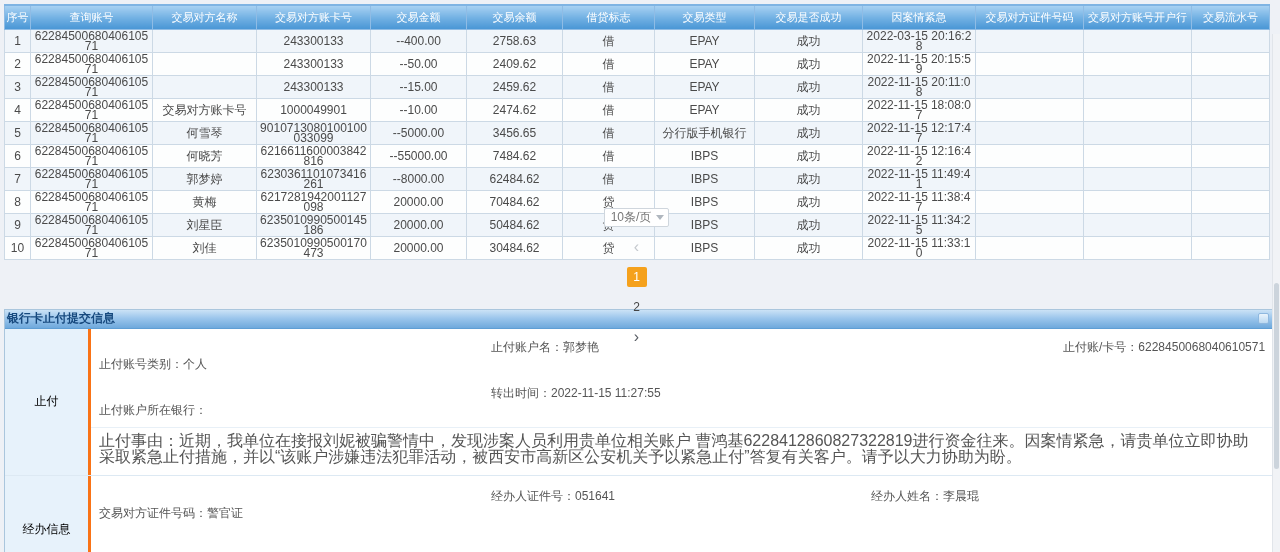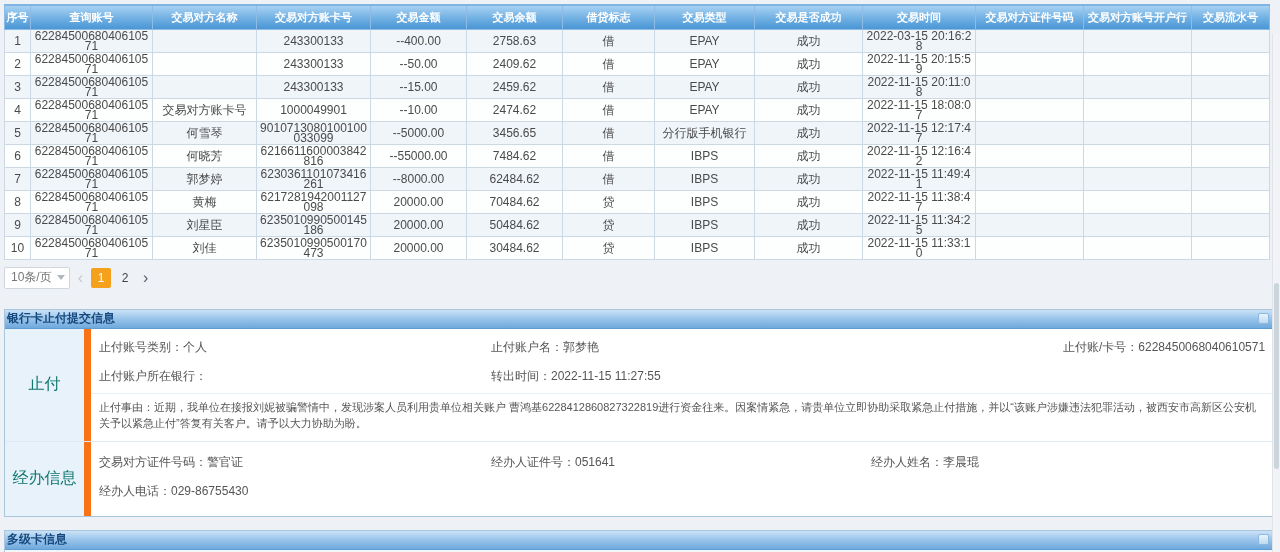--- a/index.html
+++ b/index.html
@@ -10,43 +10,43 @@
     position:relative;
   }
   .page { position:relative; width:1280px; height:552px; padding:4px 0 0 4px; }
 
   
   table { border-collapse:collapse; table-layout:fixed; }
   .txn-table { width:1265px; background:#fff; }
   .txn-table th {
     background:linear-gradient(180deg,#a8d1f2 0%,#6fafe2 55%,#4a96d5 100%);
     border:1px solid #8fbce5; border-top:2px solid #7fb4e3;
-    color:#fff; font-size:11px; font-weight:bold;
+    color:#fff; font-size:11px; font-weight:normal;
     height:24px; text-align:center; white-space:nowrap; overflow:hidden; padding:0 1px;
   }
   .txn-table th:first-child { white-space:normal; line-height:11px; }
   .txn-table td {
     border:1px solid #ccd9e5; color:#4a4a4a; font-size:12px; line-height:10px;
     height:20px; text-align:center; padding:1px 2px;
     word-break:break-all; overflow:hidden;
   }
   .txn-table tbody tr:nth-child(odd) td { background:#f0f5fa; }
   .txn-table tbody tr:nth-child(even) td { background:#fdfefe; }
   .txn-table th:nth-child(1){width:26px}  .txn-table th:nth-child(2){width:122px}
   .txn-table th:nth-child(3){width:104px} .txn-table th:nth-child(4){width:114px}
   .txn-table th:nth-child(5){width:96px}  .txn-table th:nth-child(6){width:96px}
   .txn-table th:nth-child(7){width:92px}  .txn-table th:nth-child(8){width:100px}
   .txn-table th:nth-child(9){width:108px} .txn-table th:nth-child(10){width:113px}
   .txn-table th:nth-child(11){width:108px}.txn-table th:nth-child(12){width:108px}
   .txn-table th:nth-child(13){width:78px}
 
   
   .pagination {
-    width:1265px; height:36px; display:flex; align-items:center; justify-content:flex-start;
-    gap:4px; font-size:12px; color:#666;
+    width:1265px; height:36px; display:flex; align-items:center; justify-content:center;
+    gap:10px; font-size:12px; color:#666;flex-direction:column;
   }
   .page-size {
     height:22px; min-width:60px; background:#fff; border:1px solid #cfd6dd; border-radius:2px;
     display:flex; align-items:center; padding:0 4px 0 6px; gap:5px; color:#777; cursor:pointer;
   }
   .chev-down { width:0; height:0; border-left:4px solid transparent; border-right:4px solid transparent;
     border-top:5px solid #b0b7bf; }
   .pg-arrow { font-size:16px; line-height:20px; padding:0 4px; cursor:pointer; }
   .pg-arrow.prev { color:#c4c9ce; }
   .pg-arrow.next { color:#5a5f66; }
@@ -64,32 +64,32 @@
     border-bottom:1px solid #5f9ed4; padding:0 5px 0 2px;font-family:Liberation Mono, monospace;
   }
   .panel-title .t { font-size:12px; font-weight:bold; color:#17497e; }
   .collapse-icon {
     width:11px; height:11px; border:1px solid #8fb8df; border-radius:2px;
     background:linear-gradient(180deg,#eaf4fc,#bcd9f1); cursor:pointer;
   }
   .group { display:flex; border-bottom:1px solid #dde9f3; }
   .group:last-child { border-bottom:none; }
   .group-label {
-    width:86px; background:#e7f2fb; color:#0f766e; font-size:16px;
-    display:flex; align-items:center; justify-content:center; border-right:7px solid #f97316;
+    width:86px; background:#e7f2fb; color:#000000; font-size:12px;
+    display:flex; align-items:center; justify-content:center; border-right:3px solid #f97316;
   }
   .group-content { flex:1; padding:4px 0; }
   .frow { display:flex; padding:6px 6px 6px 8px; font-size:12px; color:#555; }
-  .frow .f1 { width:392px; }
+  .frow .f1 { width:392px;margin-top:17px; }
   .stop .frow .f2 { width:572px; }
   .agent .frow .f2 { width:380px; }
   .frow .f3 { flex:1; }
   .reason {
     border-top:1px solid #e8f0f7; margin-top:2px; padding:5px 10px 6px 8px;
-    font-size:11px; color:#555; line-height:16px;
+    font-size:16px; color:#555; line-height:16px;
   }
   .agent .group-content { padding:6px 0 10px 0; }
 
   
   .panel-body-pad { padding:5px 4px 4px 4px; background:#f2f6fa; }
 
   
   .scrollbar {
     position:absolute; right:0; top:34px; bottom:0; width:8px;
     background:#f1f3f6; border-left:1px solid #e1e5ea;
@@ -109,21 +109,21 @@
       <tr>
           <th>序号</th>
           <th>查询账号</th>
           <th>交易对方名称</th>
           <th>交易对方账卡号</th>
           <th>交易金额</th>
           <th>交易余额</th>
           <th>借贷标志</th>
           <th>交易类型</th>
           <th>交易是否成功</th>
-          <th>交易时间</th>
+          <th>因案情紧急</th>
           <th>交易对方证件号码</th>
           <th>交易对方账号开户行</th>
           <th>交易流水号</th>
         </tr>
     </thead>
     <tbody>
         <tr>
           <td>1</td>
           <td>6228450068040610571</td>
           <td></td>

